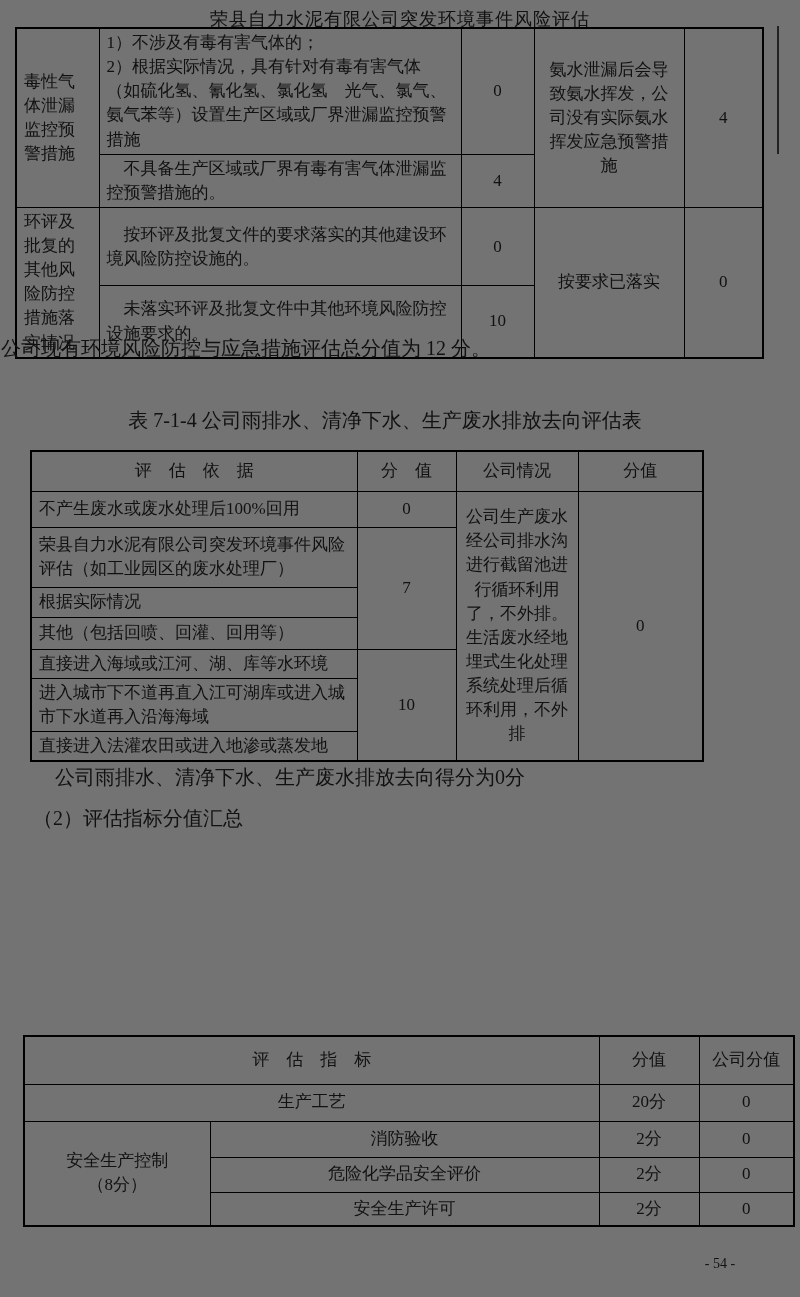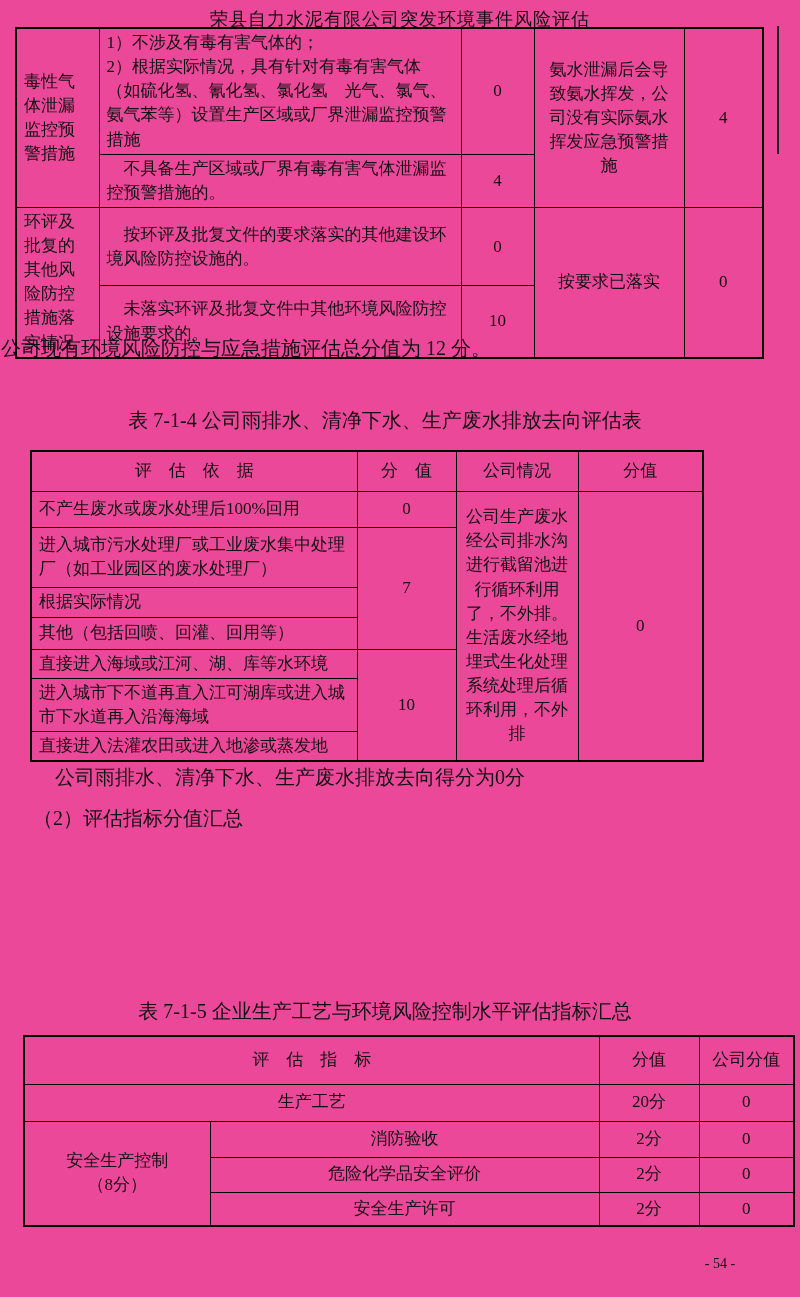--- a/index.html
+++ b/index.html
@@ -1,20 +1,20 @@
 <!DOCTYPE html>
 <html><head>
 <meta charset="utf-8">
 <style>
   html,body { margin:0; padding:0; background:#ffffff; }
   .page {
     position: relative;
     width: 800px;
     height: 1297px;
-    background: #ec4899;
+    background: #737373;
     color: #111111;
     font-family: "Liberation Serif", "DejaVu Serif", serif;
     overflow: hidden;
   }
 
   .doc-header {
     position: absolute;
     top: 7px; left: 0;
     width: 800px;
     text-align: center;
@@ -166,21 +166,21 @@
       <td>公司情况</td>
       <td>分值</td>
     </tr>
     <tr class="t2r1">
       <td>不产生废水或废水处理后100%回用</td>
       <td class="num">0</td>
       <td class="comp" rowspan="7">公司生产废水经公司排水沟进行截留池进行循环利用了，不外排。生活废水经地埋式生化处理系统处理后循 环利用，不外排</td>
       <td class="num" rowspan="7">0</td>
     </tr>
     <tr class="t2r2">
-      <td>进入城市污水处理厂或工业废水集中处理厂（如工业园区的废水处理厂）</td>
+      <td>荣县自力水泥有限公司突发环境事件风险评估（如工业园区的废水处理厂）</td>
       <td class="num" rowspan="3">7</td>
     </tr>
     <tr class="t2r3">
       <td>根据实际情况</td>
     </tr>
     <tr class="t2r4">
       <td>其他（包括回喷、回灌、回用等）</td>
     </tr>
     <tr class="t2r5">
       <td>直接进入海域或江河、湖、库等水环境</td>
@@ -191,21 +191,20 @@
     </tr>
     <tr class="t2r7">
       <td>直接进入法灌农田或进入地渗或蒸发地</td>
     </tr>
   </tbody>
     </table>
 
   <div class="para" id="p-drain">公司雨排水、清净下水、生产废水排放去向得分为0分</div>
   <div class="para" id="p-sec">（2）评估指标分值汇总</div>
 
-  <div class="tbl-title" id="t3-title">表 7-1-5 企业生产工艺与环境风险控制水平评估指标汇总</div>
 
   <table class="tbl tbl3">
     <colgroup>
       <col style="width:186px">
         <col style="width:389px">
         <col style="width:100px">
         <col style="width:95px">
     </colgroup>
     <tbody>
         <tr class="hdr t3h">

